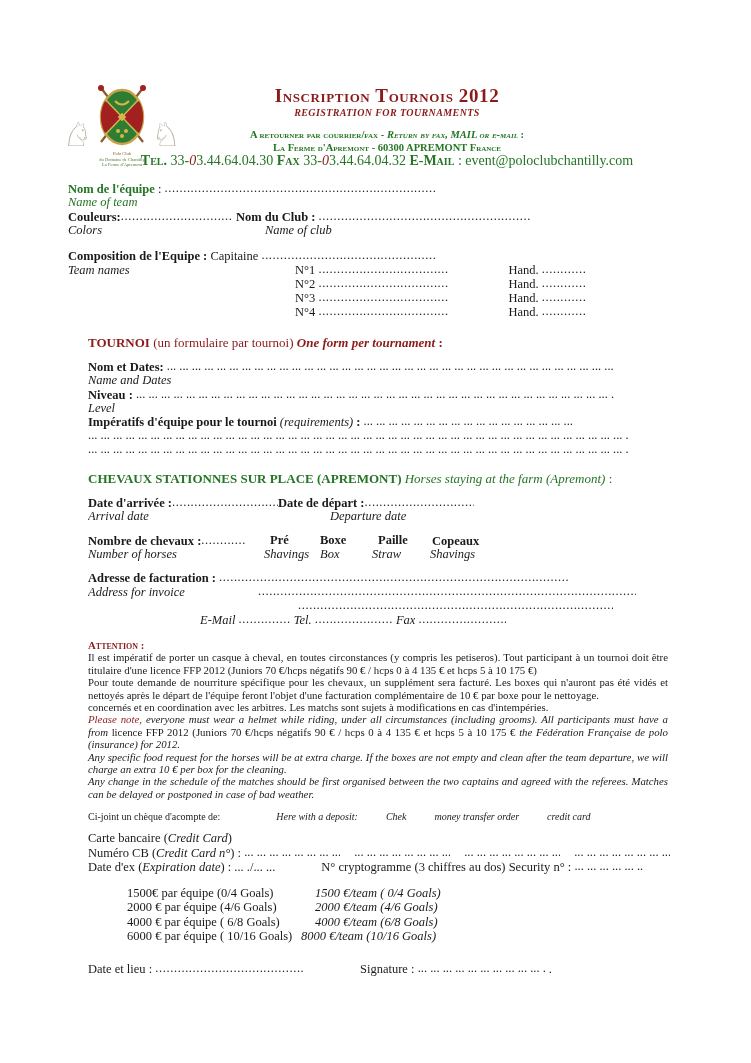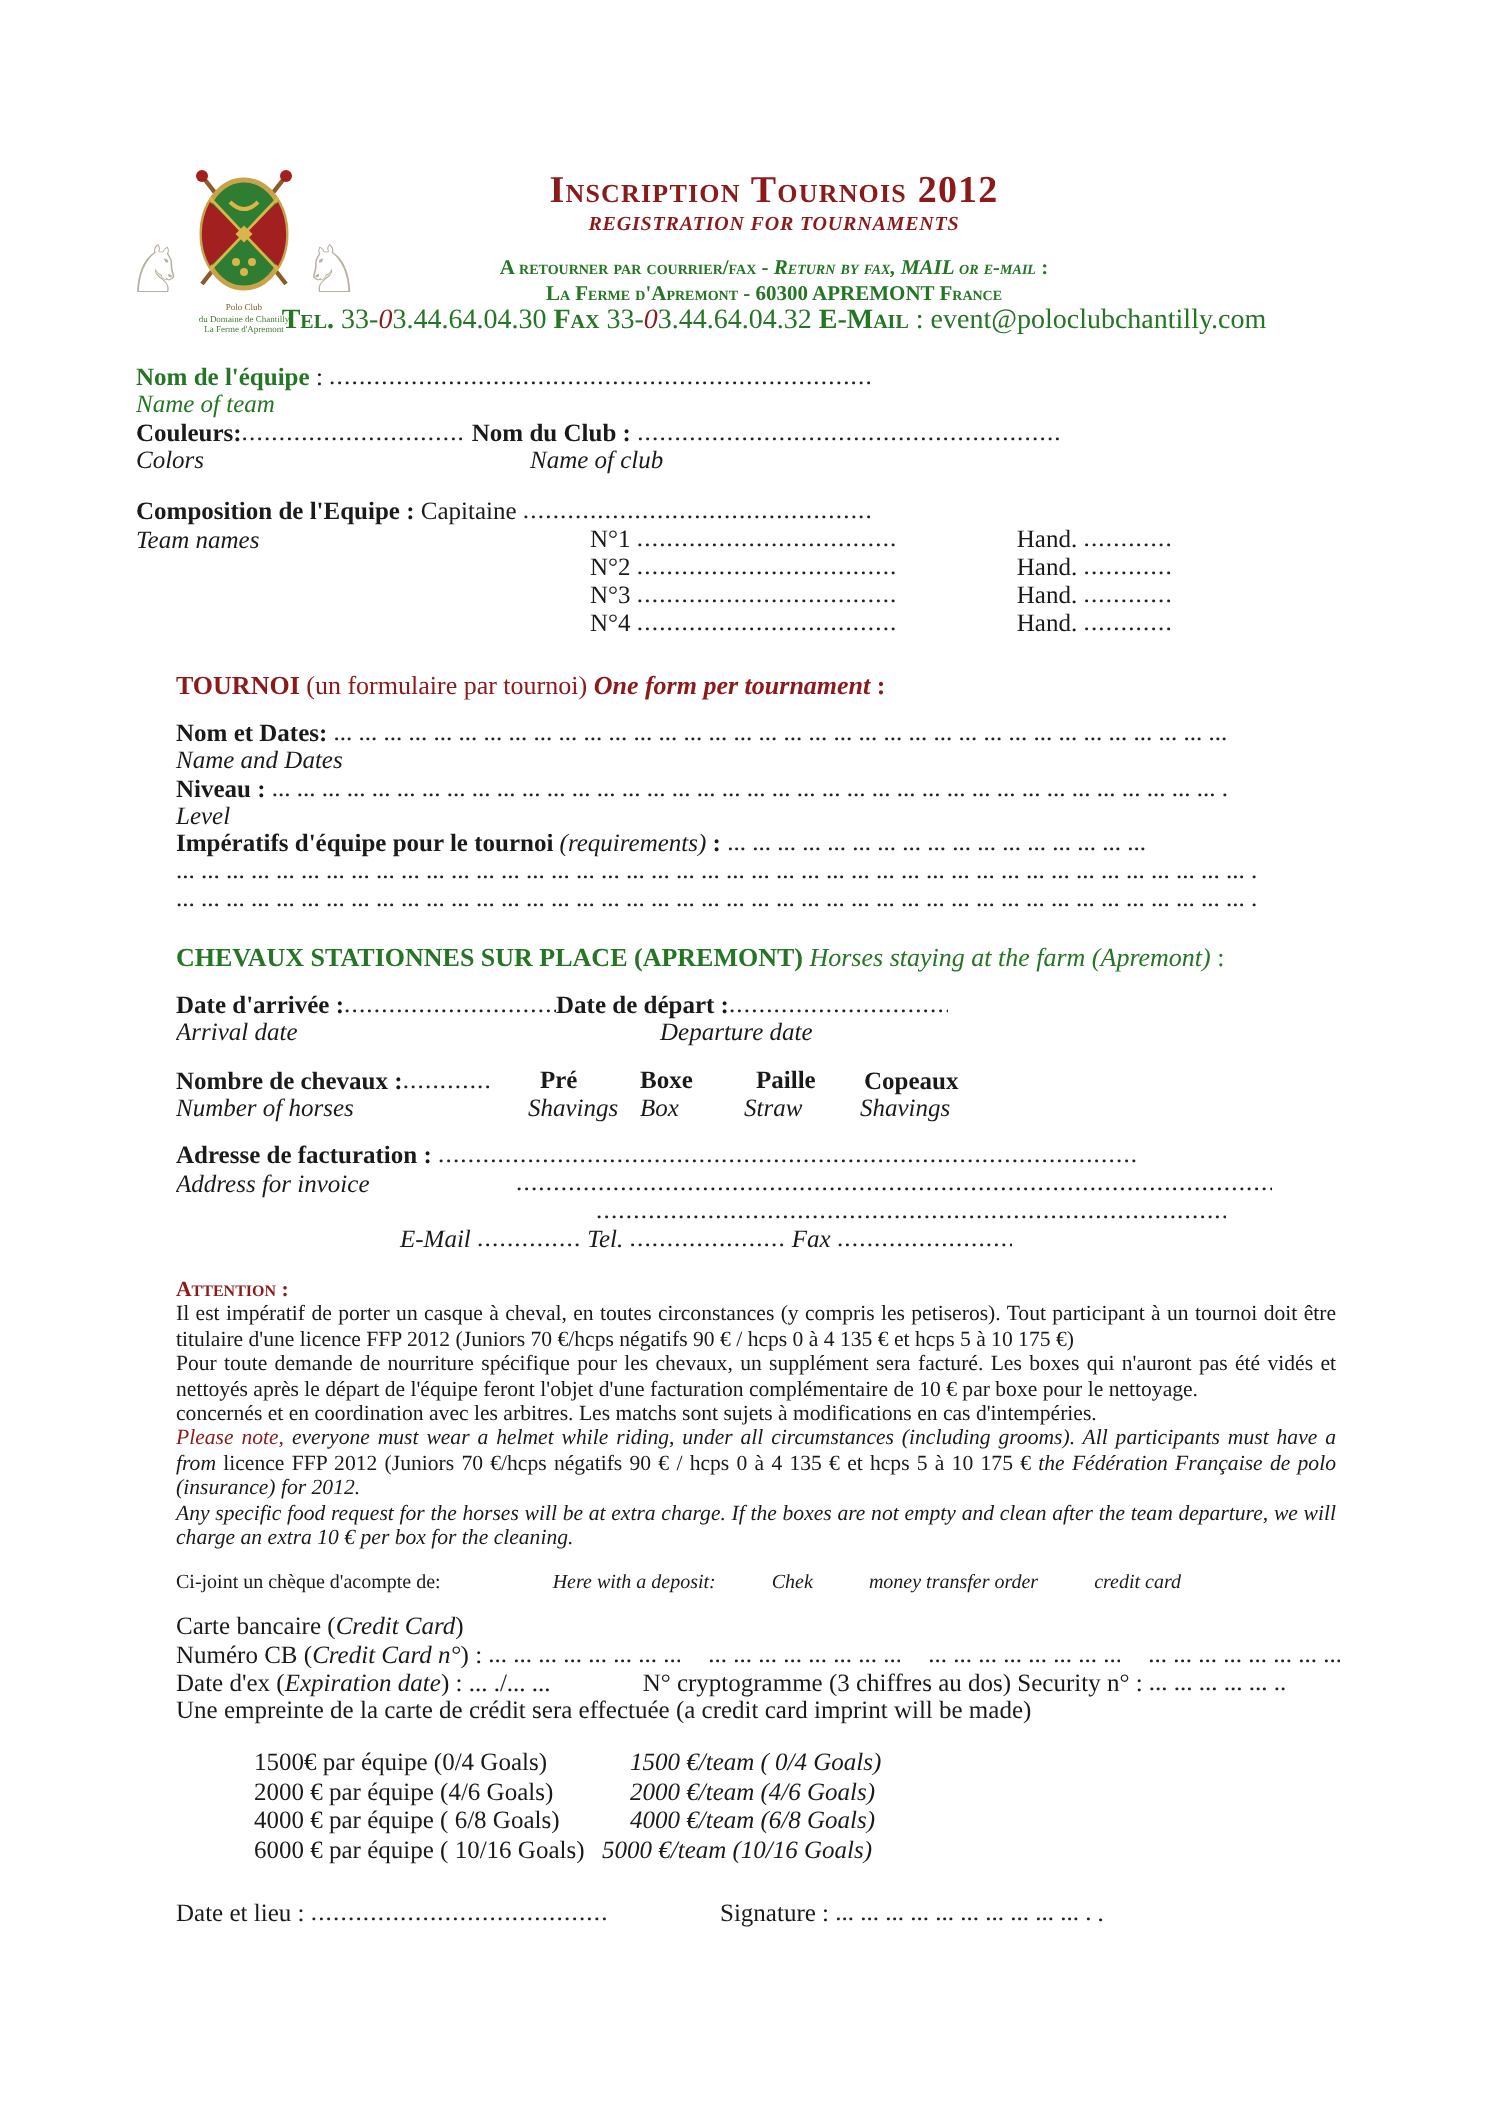--- a/index.html
+++ b/index.html
@@ -140,35 +140,35 @@
     <div class="row"><span class="cell" style="width:112px"></span><span class="i">E-Mail </span><span class="dots" style="width:52px">........................................................................................................................................................................................................................................................................</span><span class="i"> Tel. </span><span class="dots" style="width:78px">........................................................................................................................................................................................................................................................................</span><span class="i"> Fax </span><span class="dots" style="width:88px">........................................................................................................................................................................................................................................................................</span></div>
   </div>
 
   <div class="attention">
     <div class="b red sc">Attention :</div>
     <div class="just">Il est impératif de porter un casque à cheval, en toutes circonstances (y compris les petiseros). Tout participant à un tournoi doit être titulaire d'une licence FFP 2012 (Juniors 70 €/hcps négatifs 90 € / hcps 0 à 4  135 € et hcps 5 à 10  175 €)</div>
     <div class="just">Pour toute demande de nourriture spécifique pour les chevaux, un supplément sera facturé. Les boxes qui n'auront pas été vidés et nettoyés après le départ de l'équipe feront l'objet d'une facturation complémentaire de 10 € par boxe pour le nettoyage.</div>
     <div>concernés et en coordination avec les arbitres. Les matchs sont sujets à modifications en cas d'intempéries.</div>
     <div class="just"><span class="red i">Please note,</span><span class="i"> everyone must wear a helmet while riding, under all circumstances (including grooms). All participants must have a from </span><span>licence FFP 2012 (Juniors 70 €/hcps négatifs 90 € / hcps 0 à 4 135 € et hcps 5 à 10 175 € </span><span class="i">the Fédération Française de polo (insurance) for 2012.</span></div>
     <div class="just i">Any specific food request for the horses will be at extra charge. If the boxes are not empty and clean after the team departure, we will charge an extra 10 € per box for the cleaning.</div>
+    <div class="just i">Any change in the schedule of the matches should be first organised between the two captains and agreed with the referees. Matches can be delayed or postponed in case of bad weather.</div>
   </div>
 
   <div class="deposit"><span>Ci-joint un chèque d'acompte de:</span><span class="i dep-en">Here with a deposit:</span><span class="i dep-opt">Chek</span><span class="i dep-opt">money transfer order</span><span class="i dep-opt">credit card</span></div>
 
   <div class="card">
     <div class="row"><span>Carte bancaire (</span><span class="i">Credit Card</span><span>)</span></div>
     <div class="row"><span>Numéro CB (</span><span class="i">Credit Card n°</span><span>) : </span><span class="sdots" style="width:96px;margin-right:14px">... ... ... ... ... ... ... ... ... ... ... ... ... ... ... ... ... ... ... ... ... ... ... ... ... ... ... ... ... ... ... ... ... ... ... ... ... ... ... ... ... ... ... ... ... ... ... ... ... ... ... ... ... ... ... ... ... ... ... ...</span><span class="sdots" style="width:96px;margin-right:14px">... ... ... ... ... ... ... ... ... ... ... ... ... ... ... ... ... ... ... ... ... ... ... ... ... ... ... ... ... ... ... ... ... ... ... ... ... ... ... ... ... ... ... ... ... ... ... ... ... ... ... ... ... ... ... ... ... ... ... ...</span><span class="sdots" style="width:96px;margin-right:14px">... ... ... ... ... ... ... ... ... ... ... ... ... ... ... ... ... ... ... ... ... ... ... ... ... ... ... ... ... ... ... ... ... ... ... ... ... ... ... ... ... ... ... ... ... ... ... ... ... ... ... ... ... ... ... ... ... ... ... ...</span><span class="sdots" style="width:96px">... ... ... ... ... ... ... ... ... ... ... ... ... ... ... ... ... ... ... ... ... ... ... ... ... ... ... ... ... ... ... ... ... ... ... ... ... ... ... ... ... ... ... ... ... ... ... ... ... ... ... ... ... ... ... ... ... ... ... ...</span></div>
     <div class="row"><span>Date d'ex (</span><span class="i">Expiration date</span><span>) : </span><span>... ./... ...</span><span class="cell" style="width:46px"></span><span>N° cryptogramme (3 chiffres au dos) Security n° : </span><span class="sdots" style="width:70px">... ... ... ... ... ... ... ... ... ... ... ... ... ... ... ... ... ... ... ... ... ... ... ... ... ... ... ... ... ... ... ... ... ... ... ... ... ... ... ... ... ... ... ... ... ... ... ... ... ... ... ... ... ... ... ... ... ... ... ...</span></div>
-    <div class="row">Une empreinte de la carte de crédit sera effectuée (a credit card imprint will be made)</div>
   </div>
 
   <div class="pricing">
     <div><span class="price-fr">1500€ par équipe (0/4 Goals)</span><span class="i">1500 €/team ( 0/4 Goals)</span></div>
     <div><span class="price-fr">2000 € par équipe (4/6 Goals)</span><span class="i">2000 €/team (4/6 Goals)</span></div>
     <div><span class="price-fr">4000 € par équipe ( 6/8 Goals)</span><span class="i">4000 €/team (6/8 Goals)</span></div>
-    <div><span class="price-fr">6000 € par équipe ( 10/16 Goals)</span><span class="i" style="margin-left:-14px">5000 €/team (10/16 Goals)</span></div>
+    <div><span class="price-fr">6000 € par équipe ( 10/16 Goals)</span><span class="i" style="margin-left:-14px">8000 €/team (10/16 Goals)</span></div>
   </div>
 
   <div class="footer">
     <div class="row"><span class="fcell"><span>Date et lieu : </span><span class="dots" style="width:150px">........................................................................................................................................................................................................................................................................</span></span><span>Signature : </span><span class="sdots" style="width:128px">... ... ... ... ... ... ... ... ... ... ... ... ... ... ... ... ... ... ... ... ... ... ... ... ... ... ... ... ... ... ... ... ... ... ... ... ... ... ... ... ... ... ... ... ... ... ... ... ... ... ... ... ... ... ... ... ... ... ... ...</span><span> .</span></div>
   </div>
 
 </div>
 
 </body></html>

